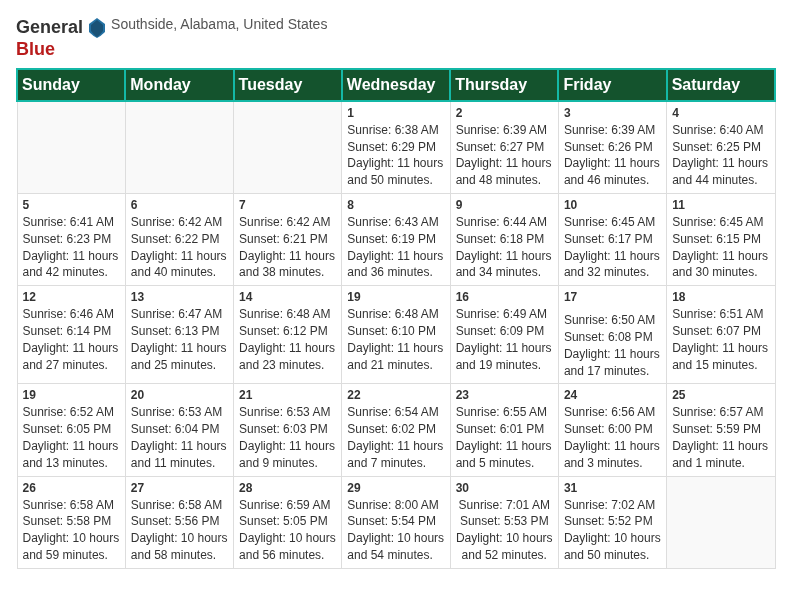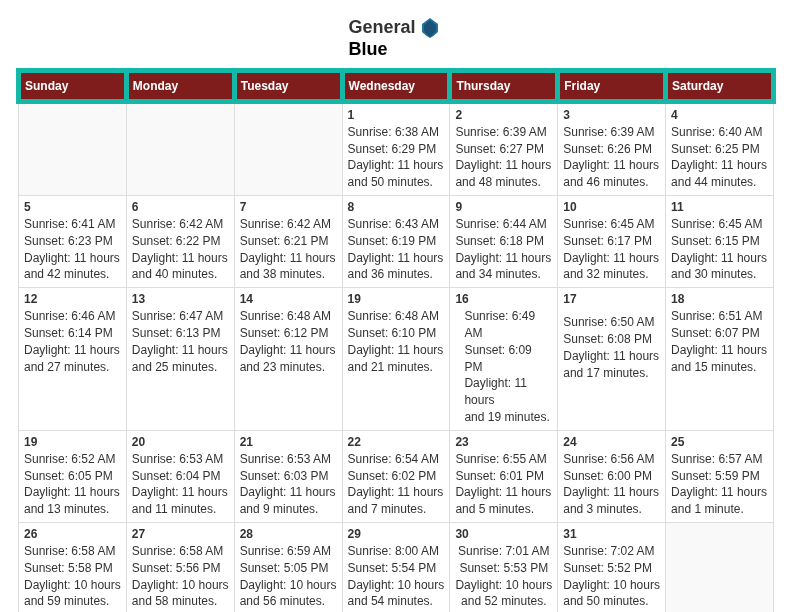--- a/index.html
+++ b/index.html
@@ -5,35 +5,35 @@
     * { box-sizing: border-box; margin: 0; padding: 0; }
     body {
       font-family: Arial, sans-serif;
       background: #fff;
       width: 792px;
       min-height: 612px;
       padding: 16px;
     }
     .header {
       display: flex;
-      justify-content: center;
+      justify-content: flex-start;
       align-items: flex-start;
       margin-bottom: 8px;
     }
     .logo {
       display: flex;
       align-items: center;
     }
     .logo-text {
       font-size: 18px;
       font-weight: bold;
       line-height: 1.1;
     }
     .logo-general { color: #333; }
-    .logo-blue { color: #000000; }
+    .logo-blue { color: #b91c1c; }
     .logo-icon {
       width: 24px;
       height: 24px;
       margin-left: 2px;
     }
     .title-section {
       text-align: right;
     }
     .month-title {
       font-size: 32px;
@@ -43,27 +43,27 @@
     .location {
       font-size: 14px;
       color: #555;
     }
     .calendar {
       width: 100%;
       border-collapse: collapse;
       border: 1px solid #ccc;
     }
     .calendar th {
-      background-color: #7f1d1d;
+      background-color: #14532d;
       color: white;
       padding: 6px 4px;
-      font-size: 12px;
+      font-size: 16px;
       font-weight: bold;
       text-align: left;
-      border: 5px solid #14b8a6;
+      border: 2px solid #14b8a6;
     }
     .calendar td {
       vertical-align: top;
       padding: 4px 5px;
       border: 1px solid #ddd;
       width: calc(100% / 7);
       min-height: 80px;
       font-size: 10.5px;
       color: #333;
       background: #fff;
@@ -91,20 +91,21 @@
       <div class="logo-text">
         <span class="logo-general">General</span><svg class="logo-icon" viewBox="0 0 24 24" fill="#2471a3" style="display:inline;vertical-align:middle;margin:0 2px;">
             <path d="M12 2 L20 8 L20 16 Q16 20 12 22 Q8 20 4 16 L4 8 Z" fill="#2471a3"></path>
             <path d="M12 4 L18 9 L18 15 Q15 19 12 21 Q9 19 6 15 L6 9 Z" fill="#1a5276"></path>
           </svg>
         <br><span class="logo-blue">Blue</span>
       </div>
     </div>
   </div>
   <div class="title-section">
+    <div class="location">Southside, Alabama, United States</div>
   </div>
 </div>
 
 <table class="calendar">
   <thead>
     <tr>
     <th>Sunday</th>
         <th>Monday</th>
         <th>Tuesday</th>
         <th>Wednesday</th>
@@ -222,21 +223,21 @@
         </td>
         <td>
           <div class="day-number">19</div>
           <div class="day-info" style="white-space: pre-line;">Sunrise: 6:48 AM
 Sunset: 6:10 PM
 Daylight: 11 hours
 and 21 minutes.</div>
         </td>
         <td>
           <div class="day-number">16</div>
-          <div class="day-info" style="white-space: pre-line; margin-left: 9px;">Sunrise: 6:49 AM
+          <div class="day-info" style="white-space: pre-line;">Sunrise: 6:49 AM
 Sunset: 6:09 PM
 Daylight: 11 hours
 and 19 minutes.</div>
         </td>
         <td>
           <div class="day-number">17</div>
           <div class="day-info" style="white-space: pre-line; margin-top: 8px;">Sunrise: 6:50 AM
 Sunset: 6:08 PM
 Daylight: 11 hours
 and 17 minutes.</div>

